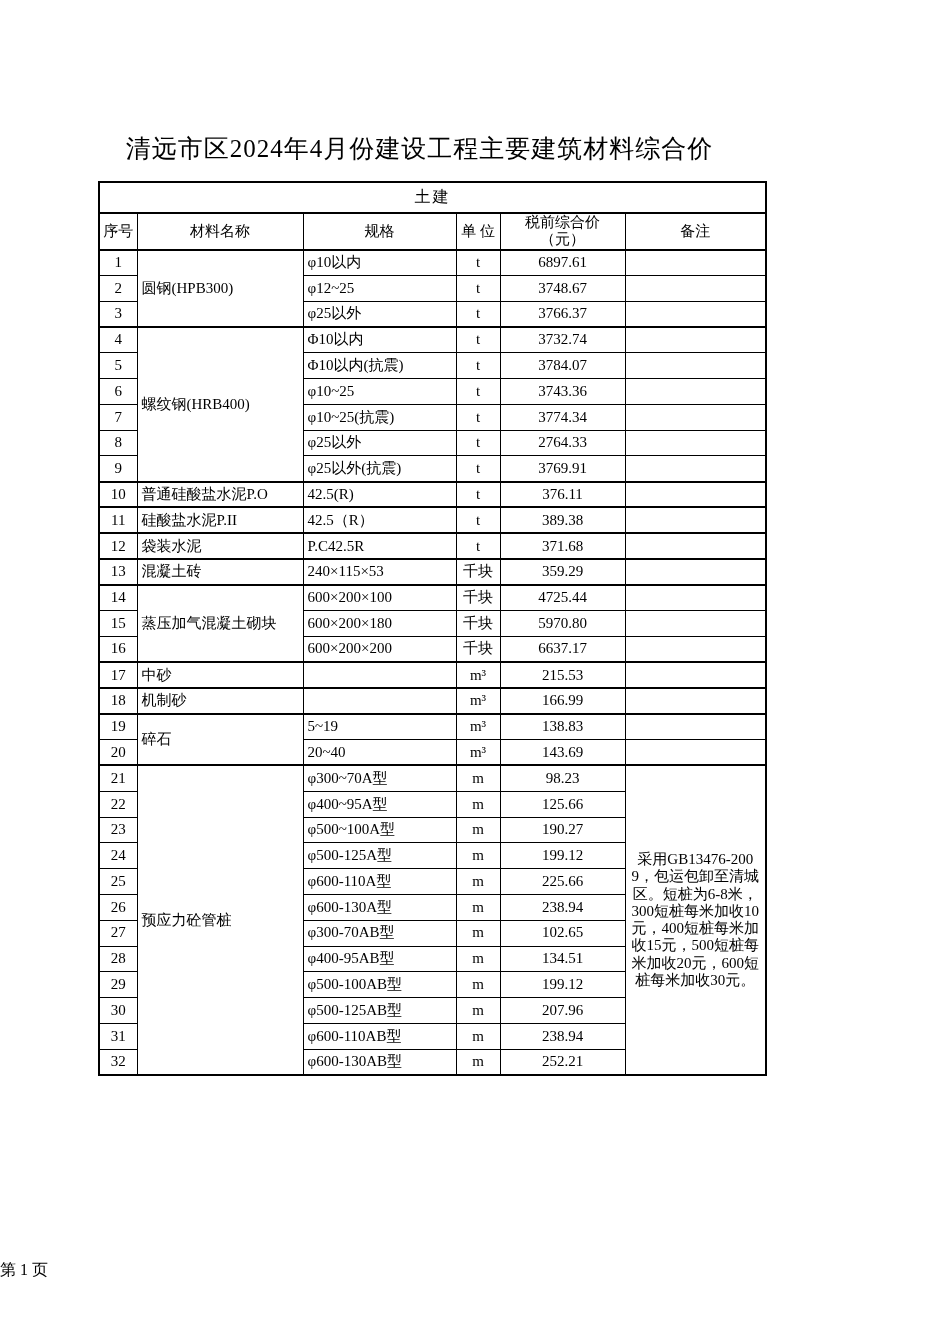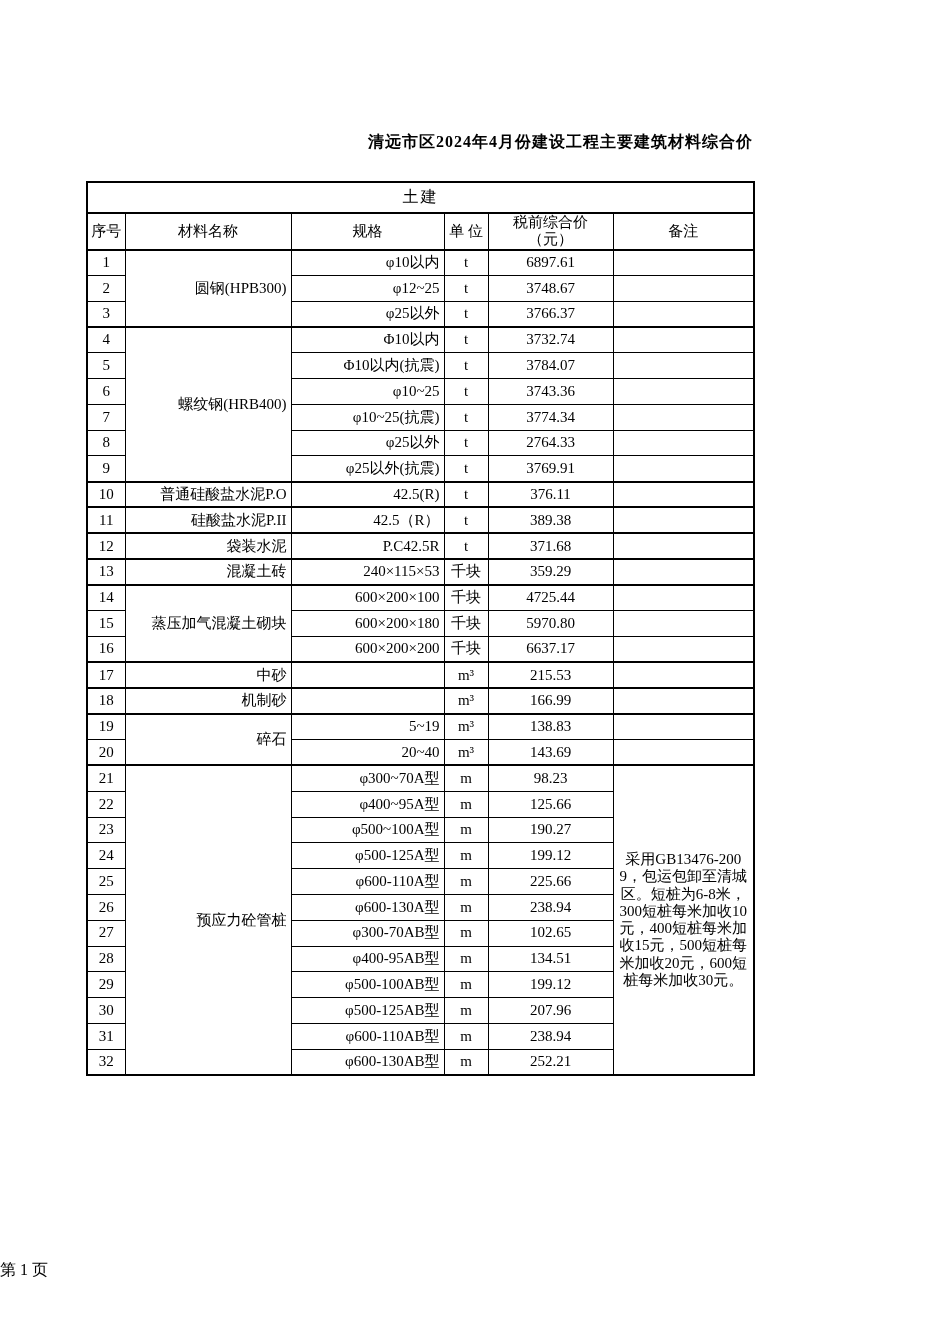--- a/index.html
+++ b/index.html
@@ -2,42 +2,42 @@
 <html><head>
 <meta charset="utf-8">
 <style>
   html,body{margin:0;padding:0;}
   body{
     width:950px;height:1344px;background:#ffffff;position:relative;
     font-family:"Liberation Serif","DejaVu Serif",serif;color:#000;
   }
   .doc-title{
     position:absolute;left:86px;top:132px;width:667px;
-    text-align:right;font-weight:bold;font-size:16px;letter-spacing:1px;
+    text-align:center;font-weight:normal;font-size:25px;letter-spacing:1px;
     white-space:nowrap;
   }
   table.mat{
-    position:absolute;left:86px;top:181px;width:667px;
+    position:absolute;left:98px;top:181px;width:667px;
     border-collapse:collapse;table-layout:fixed;
     border:2px solid #000;
   }
   table.mat td, table.mat th{
     border:1px solid #000;vertical-align:middle;
     font-size:15px;font-weight:normal;line-height:1.15;
     padding:0 4px;overflow:hidden;
   }
   tr.sec{height:31px;}
   tr.sec td{text-align:center;font-size:16px;letter-spacing:2px;border-bottom-width:2px;}
   tr.hdr{height:36px;}
   tr.hdr th{text-align:center;border-bottom-width:2px;padding:0 2px;}
   th.price-h{white-space:pre-line;line-height:1.3;}
   tr.data{height:25.8px;}
   tr.g td{border-top-width:2px;}
   .c{text-align:center;}
-  .l{text-align:right;}
+  .l{text-align:left;}
   td.remark-merged{
     font-size:14px;line-height:19px;word-break:break-all;
     padding:2px 5px;text-align:center;vertical-align:middle;
   }
   .page-footer{
     position:absolute;left:0;top:1260px;width:950px;
     text-align:left;font-size:16px;
   }
 </style>
 </head>

